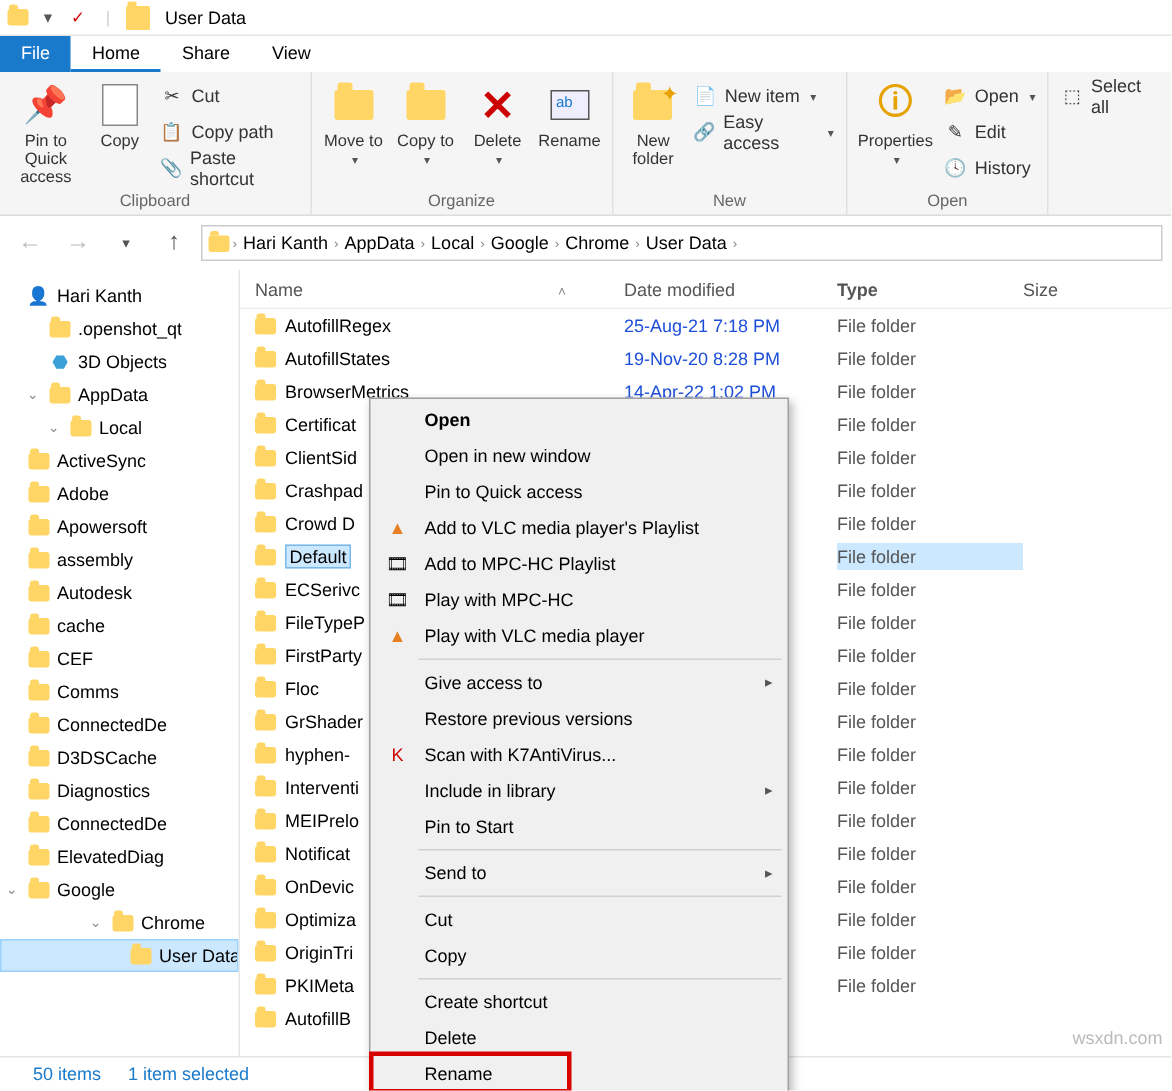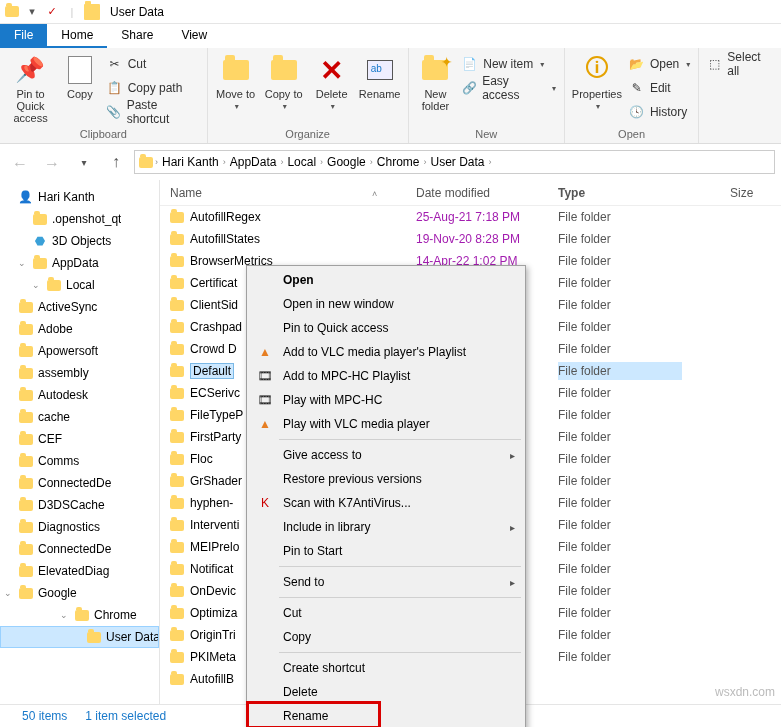--- a/index.html
+++ b/index.html
@@ -65,28 +65,28 @@
 .tree-item.l3 { }
 .tree-item.l4 { padding-left: 60px; }
 .tree-item.sel { background: #cce8ff; border: 1px solid #99d1ff; }
 .ti-icon { width: 16px; height: 16px; display: flex; align-items: center; justify-content: center; }
 
 .files { flex: 1; display: flex; flex-direction: column; position: relative; }
 .cols { display: flex; height: 26px; align-items: center; border-bottom: 1px solid #eee; color: #555; }
 .col-name { width: 256px; padding-left: 10px; }
 .col-date { width: 142px; }
 .col-type { width: 124px; font-weight: bold; }
-.col-size { flex: 1; margin-left: 48px; }
+.col-size { flex: 1; }
 .sortarr { font-size: 9px; color: #888; margin-left: 170px; }
 
 .rows { overflow: hidden; }
 .row { display: flex; height: 22px; align-items: center; }
 .row.hl2 .c-type { background: #cce8ff; }
 .c-name { width: 256px; padding-left: 10px; display: flex; align-items: center; gap: 6px; }
-.c-date { width: 142px; color: #a21caf; }
+.c-date { width: 142px; color: #1d4ed8; }
 .c-type { width: 124px; color: #555; padding: 2px 0; }
 .c-size { flex: 1; }
 .row .i-folder.sm { flex-shrink: 0; }
 
 .selbox { position: absolute; border: 3px solid #d90000; pointer-events: none; }
 
 
 .ctxmenu { position: absolute; left: 246px; top: 265px; width: 280px; background: #f0f0f0; border: 1px solid #a0a0a0; box-shadow: 2px 2px 6px rgba(0,0,0,0.3); padding: 2px; z-index: 10; }
 .ctx-item { display: flex; align-items: center; height: 24px; padding: 0 18px 0 6px; gap: 8px; color: #000; position: relative; }
 .ctx-item .cic { width: 20px; height: 20px; display: flex; align-items: center; justify-content: center; }

